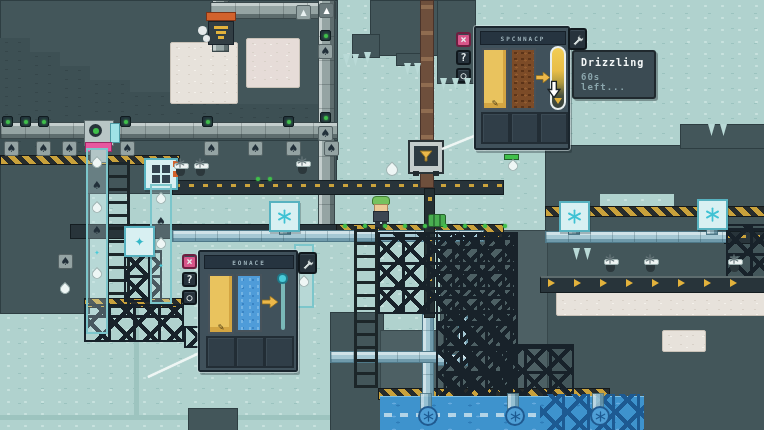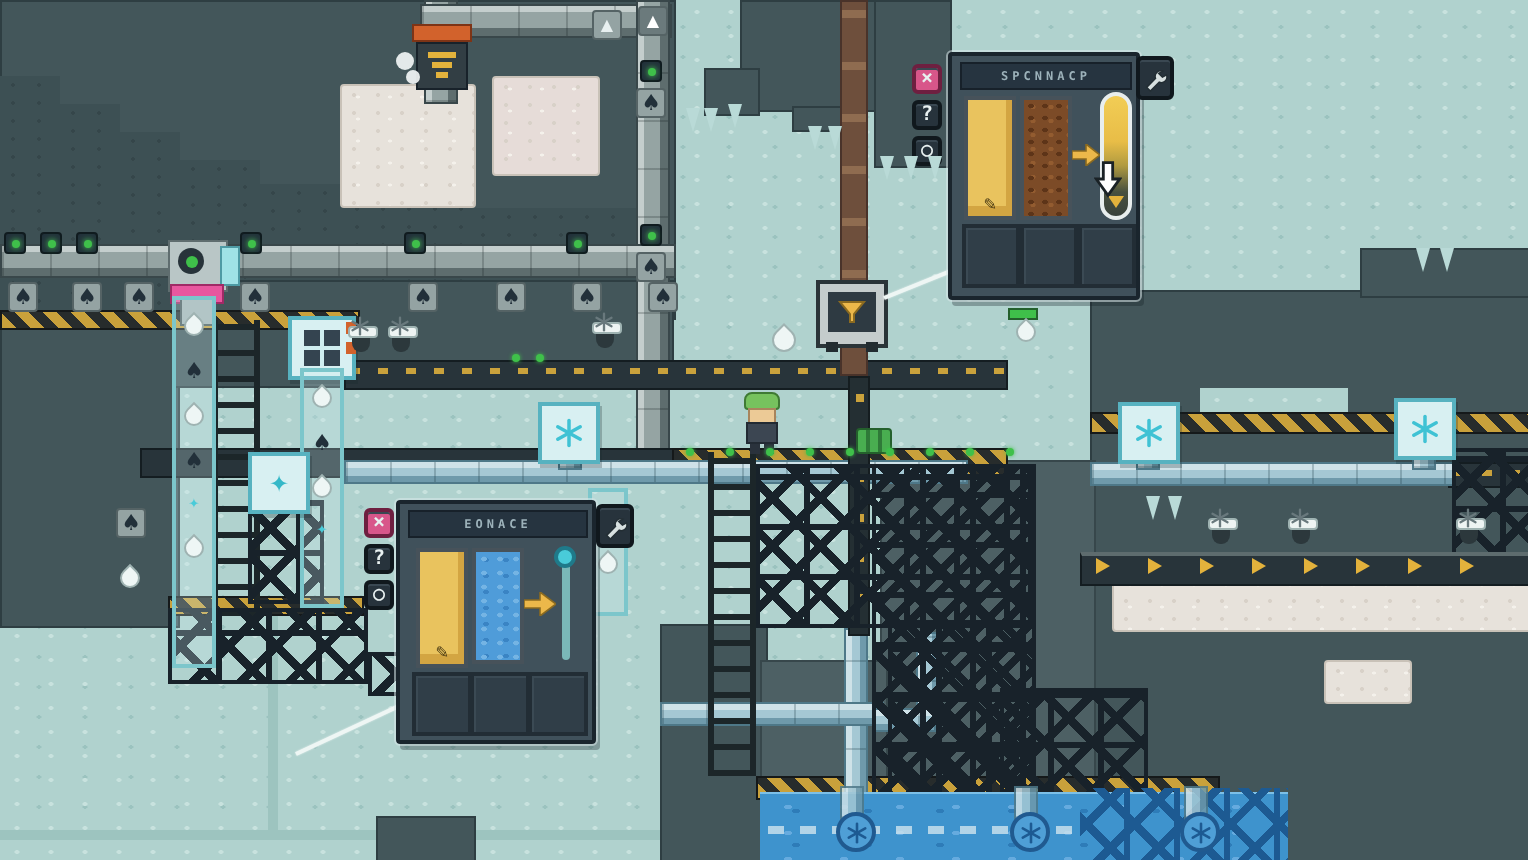--- a/index.html
+++ b/index.html
@@ -312,20 +312,24 @@
     <div class="slot" style="left:5px;top:84px;width:25px;height:28px"></div>
     <div class="slot" style="left:34px;top:84px;width:25px;height:28px"></div>
     <div class="slot" style="left:63px;top:84px;width:25px;height:28px"></div>
   </div>
   <div class="btn" style="left:568px;top:28px;width:19px;height:22px">
     <svg width="13" height="13" viewBox="0 0 14 14">
         <path d="M11.2 2.8a3 3 0 0 0-3.9 3.9L2.5 11.5l2 2 4.8-4.8a3 3 0 0 0 3.9-3.9L11 6 9 4z" fill="#d7e0e0" stroke="#232e34" stroke-width="0.8"></path>
       </svg>
   </div>
 
+  <div class="tooltip" style="left:572px;top:50px;width:66px">
+    <div class="tt1">Drizzling</div>
+    <div class="tt2">60s left...</div>
+  </div>
 
   <svg class="cursor" style="left:547px;top:80px" width="14" height="19" viewBox="0 0 12 16">
     <polygon points="4,1 8,1 8,8 11,8 6,15 1,8 4,8" fill="#ffffff" stroke="#1a2226" stroke-width="1.2"></polygon>
   </svg>
 
   <div class="btn pink" style="left:182px;top:254px;width:15px;height:15px">
       <span>×</span>
     </div>
   <div class="btn" style="left:182px;top:272px;width:15px;height:15px">
       <span>?</span>

